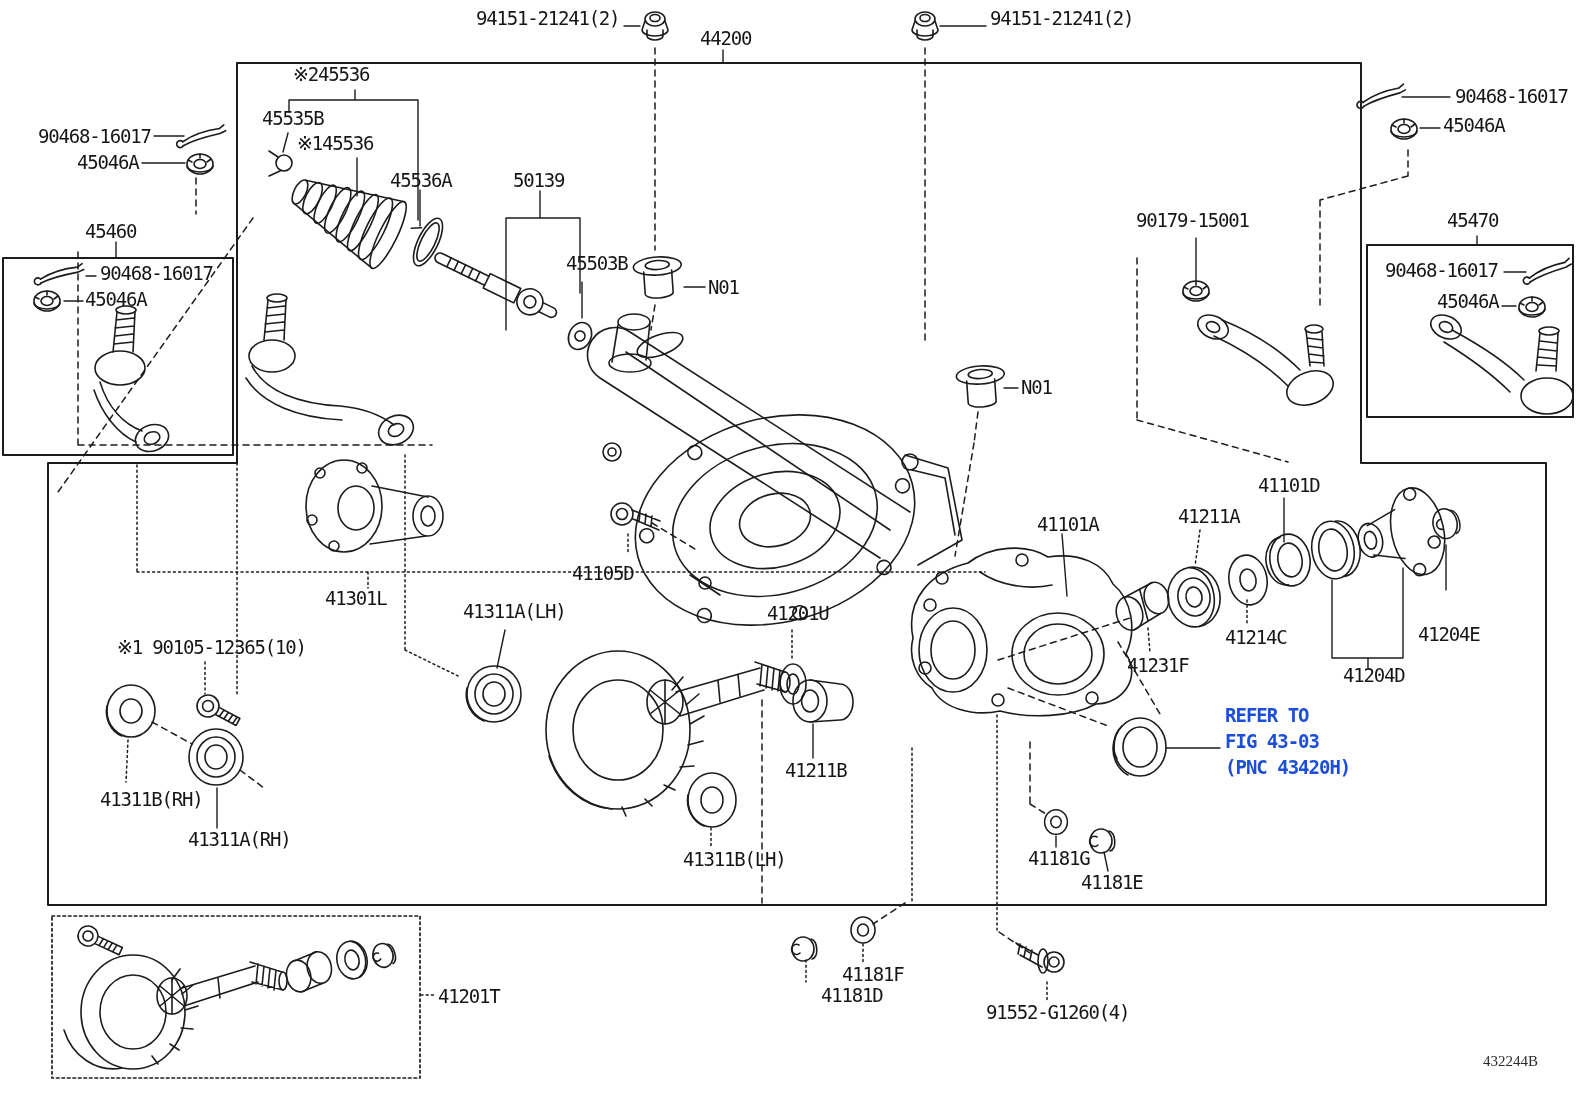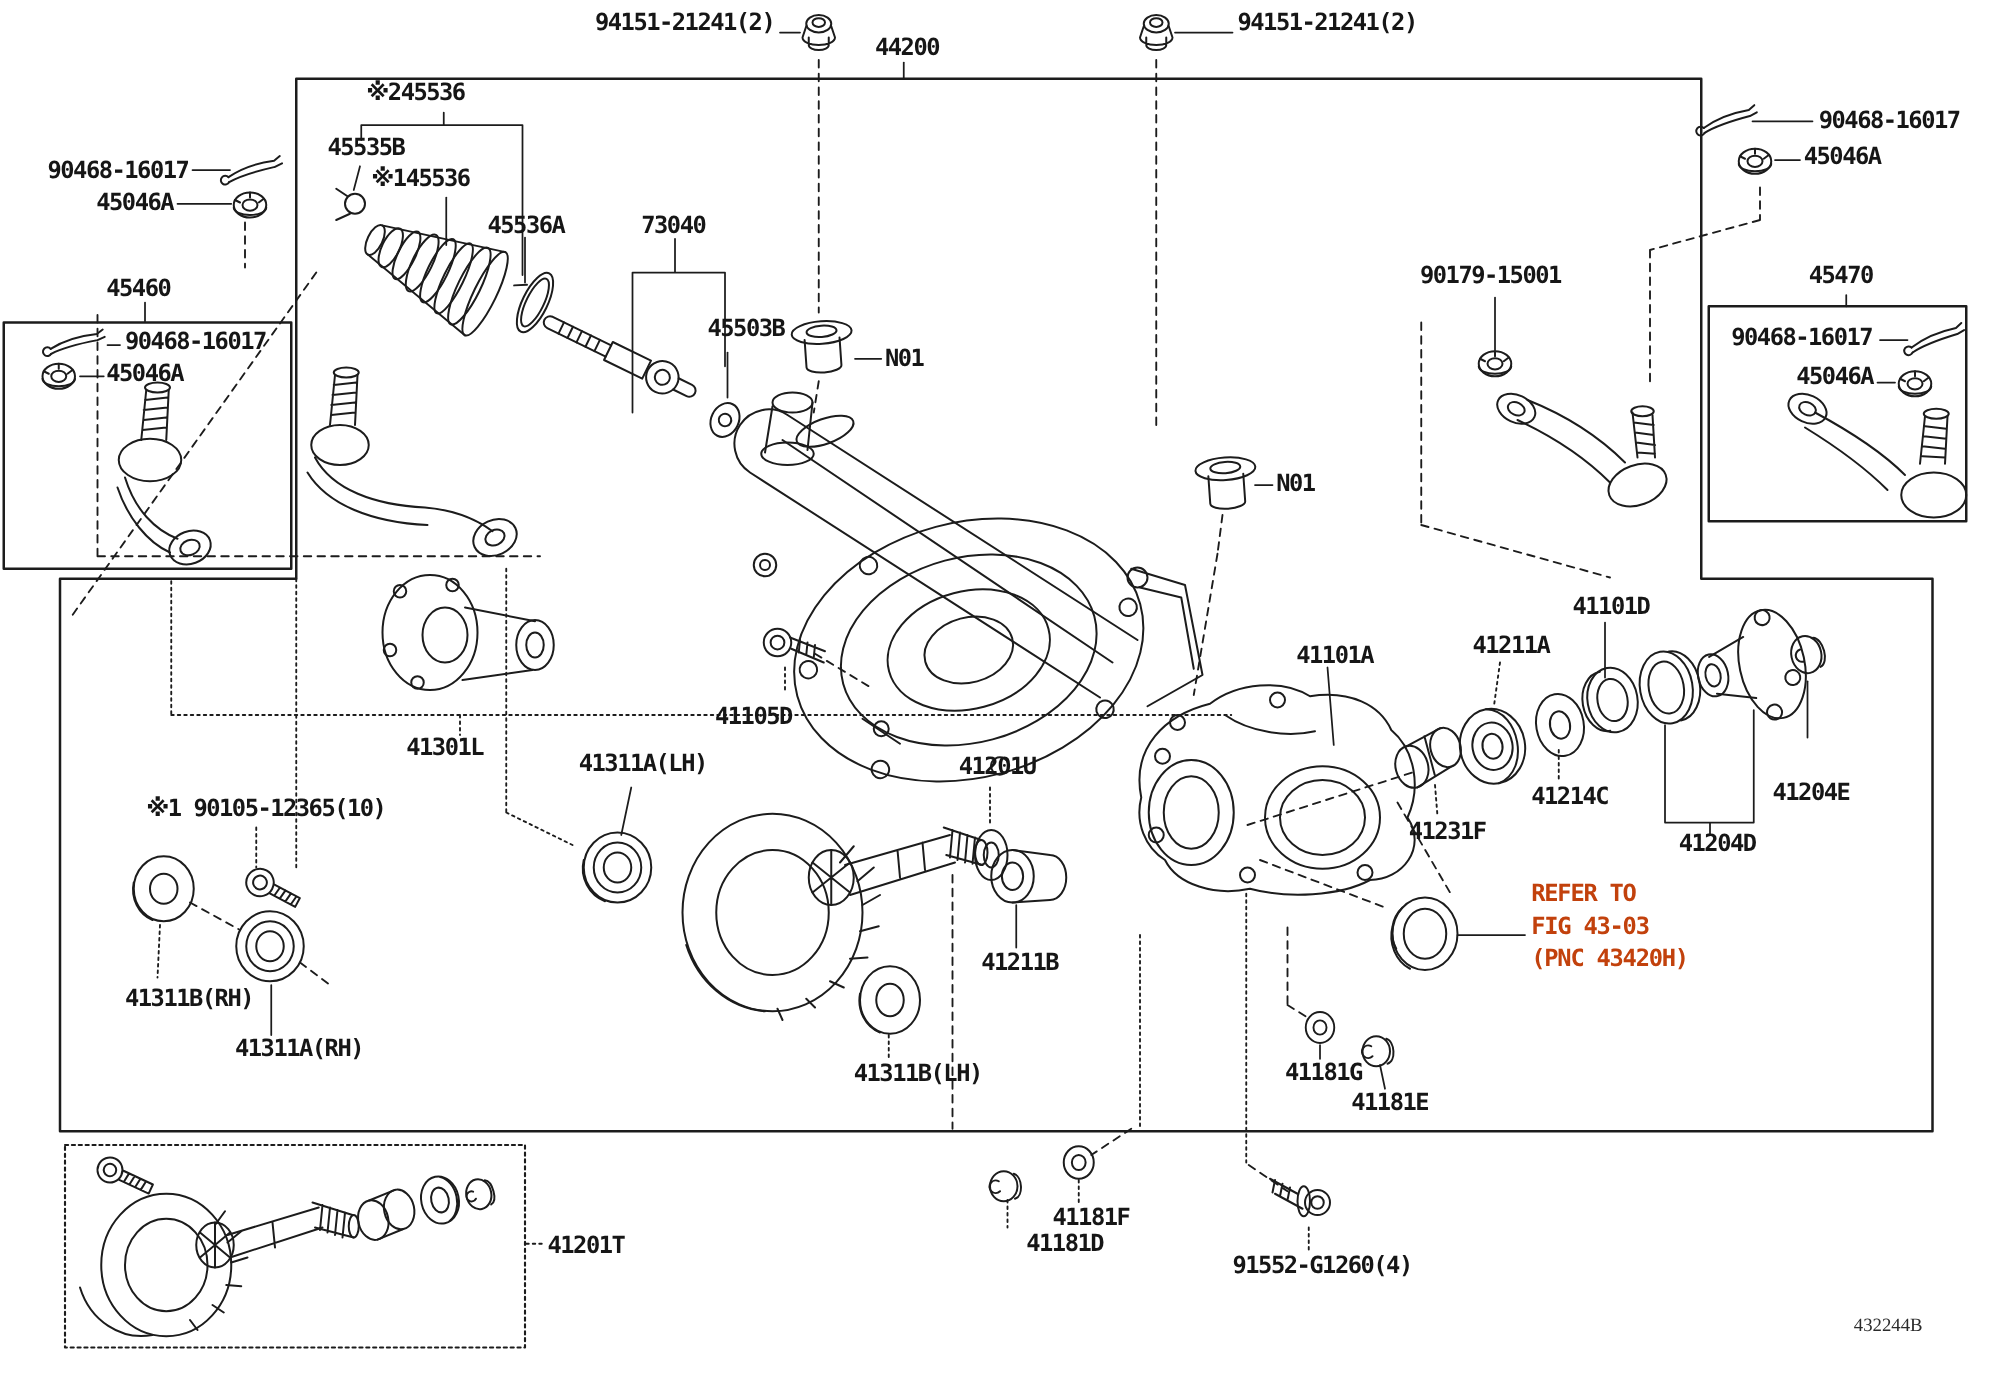--- a/index.html
+++ b/index.html
@@ -1,22 +1,22 @@
 <!DOCTYPE html>
 <html><head>
 <meta charset="utf-8">
 <style>
   html,body{margin:0;padding:0;background:#fff;}
   #stage{position:relative;width:1592px;height:1099px;background:#fff;overflow:hidden;
          font-family:"DejaVu Sans Mono","DejaVu Sans",monospace;}
   svg{position:absolute;left:0;top:0;}
-  .lbl{position:absolute;font-weight:700;font-size:19px;line-height:20px;
+  .lbl{position:absolute;font-weight:400;font-size:19px;line-height:20px;
        letter-spacing:-1.2px;color:#161616;white-space:nowrap;}
   .note{position:absolute;font-weight:700;font-size:19px;line-height:20px;
-        letter-spacing:-1px;color:#c2410c;white-space:nowrap;}
+        letter-spacing:-1px;color:#1d4ed8;white-space:nowrap;}
   .figcode{position:absolute;font-family:Liberation Serif, serif;
         font-weight:400;font-size:15px;color:#2b2b2b;letter-spacing:0px;}
 </style>
 </head>
 <body>
 
 <div id="stage">
 
 <svg width="1592" height="1099" viewBox="0 0 1592 1099" fill="none" stroke="#1c1c1c" stroke-width="1.6" stroke-linecap="round" stroke-linejoin="round">
 
@@ -431,21 +431,21 @@
   </g>
 </svg>
 
 <div class="lbl" style="left:476px;top:8px">94151-21241(2)</div>
 <div class="lbl" style="left:990px;top:8px">94151-21241(2)</div>
 <div class="lbl" style="left:700px;top:28px">44200</div>
 <div class="lbl" style="left:293px;top:64px">※245536</div>
 <div class="lbl" style="left:262px;top:108px">45535B</div>
 <div class="lbl" style="left:297px;top:133px">※145536</div>
 <div class="lbl" style="left:390px;top:170px">45536A</div>
-<div class="lbl" style="left:513px;top:170px">73040</div>
+<div class="lbl" style="left:513px;top:170px">50139</div>
 <div class="lbl" style="left:566px;top:253px">45503B</div>
 <div class="lbl" style="left:38px;top:126px">90468-16017</div>
 <div class="lbl" style="left:77px;top:152px">45046A</div>
 <div class="lbl" style="left:85px;top:221px">45460</div>
 <div class="lbl" style="left:100px;top:263px">90468-16017</div>
 <div class="lbl" style="left:85px;top:289px">45046A</div>
 <div class="lbl" style="left:708px;top:277px">N01</div>
 <div class="lbl" style="left:1021px;top:377px">N01</div>
 <div class="lbl" style="left:1455px;top:86px">90468-16017</div>
 <div class="lbl" style="left:1443px;top:115px">45046A</div>

